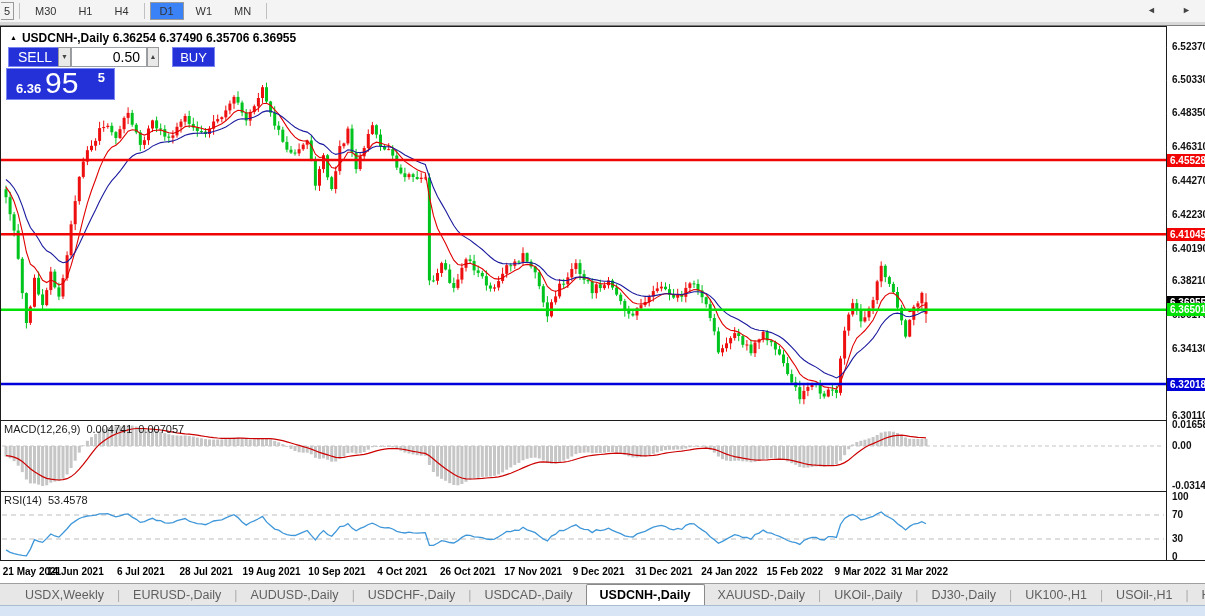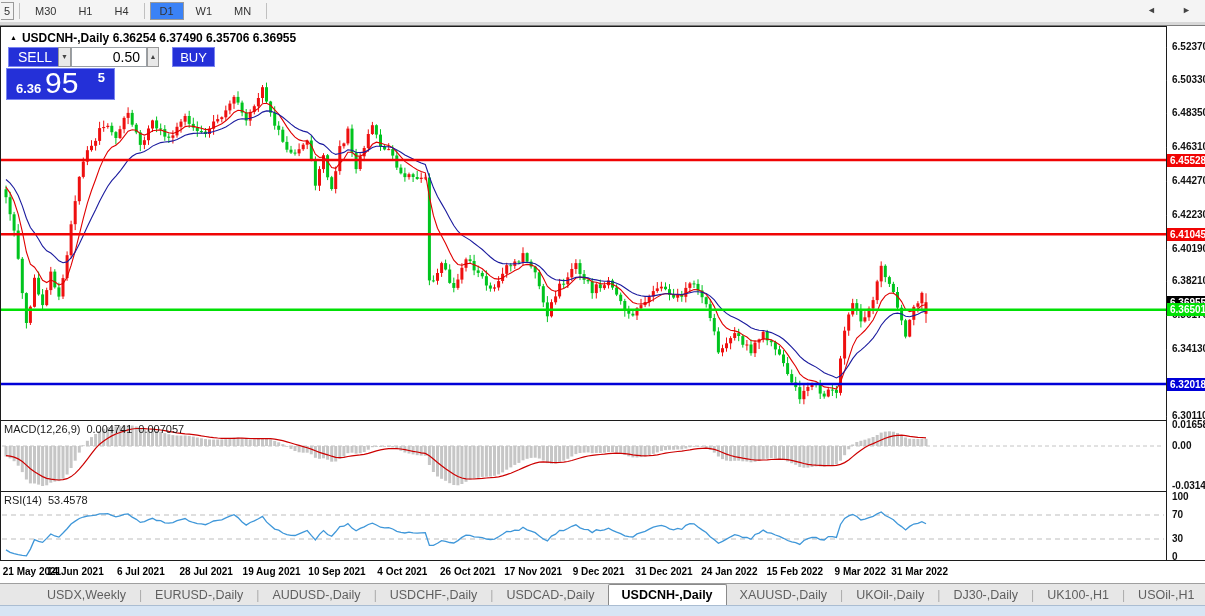--- a/index.html
+++ b/index.html
@@ -58,21 +58,21 @@
   .ax-tag { position:absolute; left:0px; width:38px; height:13px; font-size:10px; font-weight:600;
             color:#fff; padding-left:3px; line-height:13px; white-space:nowrap; z-index:4; }
 
   
   #date-axis { position:absolute; left:0; top:561px; width:1205px; height:22px; background:#fff; }
   .date-label { position:absolute; top:5px; font-size:10px; font-weight:600; color:#000;
                 transform:translateX(-50%); white-space:nowrap; }
 
   
   #tab-bar { position:absolute; left:0; top:583px; width:1205px; height:22px; background:#e7e7e7;
-             border-top:1px solid #9f9f9f; display:flex; align-items:flex-end; padding-left:34px; }
+             border-top:1px solid #9f9f9f; display:flex; align-items:flex-end; padding-left:12px; }
   .tab { font-size:12.5px; color:#5f5f5f; padding:3px 13px 3px 13px; white-space:nowrap; cursor:pointer; }
   .tab.active { background:#fff; color:#000; font-weight:600; border:1px solid #8a8a8a;
                 border-bottom:none; border-radius:2px 2px 0 0; }
   .tab-sep { color:#aaa; font-size:12px; padding-bottom:3px; }
   .tab-scroll { position:absolute; top:5px; font-size:9px; color:#444; cursor:pointer; }
   #tab-left { left:1147px; } #tab-right { left:1182px; }
 
   #status-strip { position:absolute; left:0; top:605px; width:1205px; height:11px;
                   background:#d7e5f4; border-top:1px solid #aabdd2; }
 </style>

